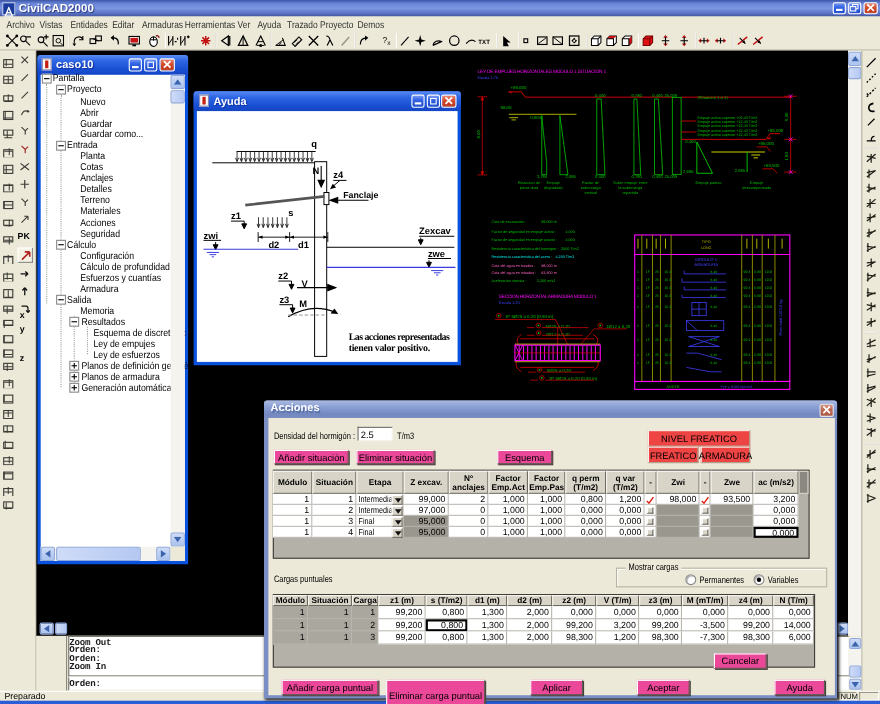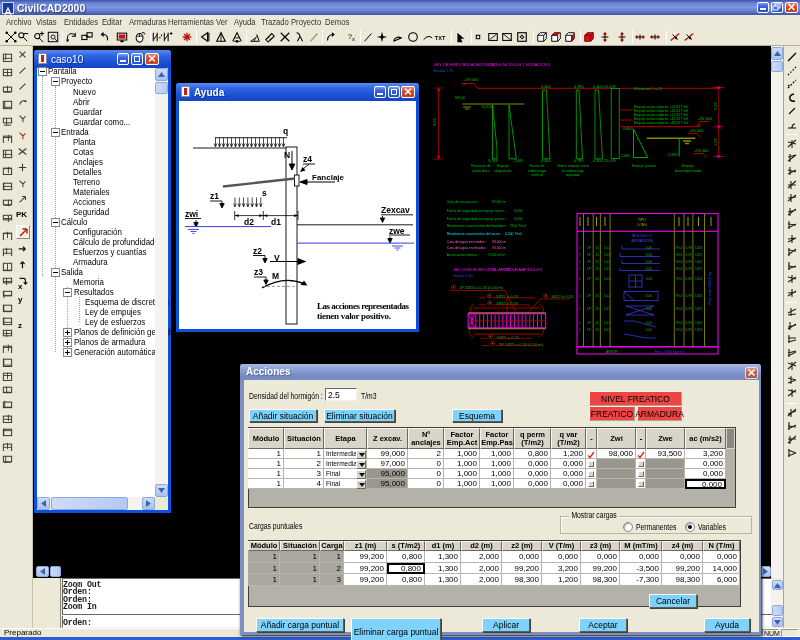--- a/index.html
+++ b/index.html
@@ -3,21 +3,21 @@
 <style>
 *{margin:0;padding:0;box-sizing:border-box}
 html,body{width:800px;height:640px;overflow:hidden}
 body{position:relative;font-family:"Liberation Sans",sans-serif;background:#ece9d8}
 .abs{position:absolute}
 .xpbtn{position:absolute;border:1px solid #fff;border-radius:2px;color:#fff;
  font-size:9px;line-height:9px;text-align:center;
  background:linear-gradient(180deg,#7a9cf2 0%,#3967e8 35%,#2050d0 75%,#2a58d8 100%)}
 .xpbtn.red{background:linear-gradient(180deg,#eb8871 0%,#d9502f 40%,#c23a1c 80%,#cf4f30 100%)}
 .xpbtn.dimred{background:linear-gradient(180deg,#d89888 0%,#c06a54 40%,#b05844 100%);border-color:#e8e0e0}
-.b3d{position:absolute;background:#7dd3fc;border:1px solid;border-color:#fff #5c5c50 #5c5c50 #fff;
+.b3d{position:absolute;background:#ec4899;border:1px solid;border-color:#fff #5c5c50 #5c5c50 #fff;
  box-shadow:1px 1px 0 #42413a;font-size:8.5px;display:flex;align-items:center;justify-content:center;color:#000;white-space:nowrap}
 .flat{position:absolute;background:#ef4444;border:1px solid;border-color:#f6f4ea #a8a590 #a8a590 #f6f4ea;
  font-size:8.5px;display:flex;align-items:center;justify-content:center;color:#000;white-space:nowrap}
 .cell{position:absolute;font-size:8px;color:#000;text-align:right;padding-right:2px;line-height:10px;
  border-right:1px solid #b8b5ae;border-bottom:1px solid #b8b5ae;background:#fff;overflow:hidden;white-space:nowrap}
 .hcell{position:absolute;font-size:7.5px;font-weight:bold;color:#000;text-align:center;background:#d8d4c8;
  border:1px solid;border-color:#f8f6ee #6c6a60 #6c6a60 #f8f6ee;display:flex;align-items:center;justify-content:center;line-height:8px;white-space:nowrap;overflow:hidden}
 .mono{font-family:"Liberation Mono",monospace}
 .ti{position:absolute;font-size:8.5px;color:#000;white-space:nowrap;transform:scaleX(.8);transform-origin:0 0}
 .tr{position:absolute;font-size:9px;color:#000;white-space:nowrap;transform:scaleX(.88);transform-origin:0 50%}
@@ -767,21 +767,21 @@
 <div class="sb" style="left:772px;top:617px;width:11px;height:10px">
     <svg width="7" height="5">
       <path d="M3.5 5 L0 0 H7 z" fill="#3b64ad"></path>
     </svg>
   </div>
 <div class="abs" style="left:34px;top:50px;width:137px;height:463px;background:#0a52dd;border-radius:3px 3px 0 0;box-shadow:1px 1px 2px #000"></div>
 <div class="abs" style="left:34px;top:50px;width:137px;height:18px;border-radius:3px 3px 0 0;background:linear-gradient(180deg,#5a8af2 0%,#2e66e4 30%,#1a50d4 70%,#1545c4 100%)"></div>
 <div class="abs" style="left:38px;top:53px;width:9px;height:11px;background:#fff;border:1px solid #88a">
  <div class="abs" style="left:2px;top:1px;width:3px;height:7px;background:#c82010"></div>
   </div>
-<div class="abs" style="left:51px;top:54px;font-size:10px;font-weight:normal;color:#fff;text-shadow:1px 1px 1px #1030a0">caso10</div>
+<div class="abs" style="left:51px;top:54px;font-size:10px;font-weight:bold;color:#fff;text-shadow:1px 1px 1px #1030a0">caso10</div>
 <div class="xpbtn" style="left:117px;top:53px;width:12px;height:12px">
     <span style="position:absolute;left:2px;top:6px;width:6px;height:2px;background:#fff"></span>
   </div>
 <div class="xpbtn" style="left:131px;top:53px;width:12px;height:12px">
     <span style="position:absolute;left:2px;top:2px;width:6px;height:6px;border:1.5px solid #fff"></span>
   </div>
 <div class="xpbtn red" style="left:145px;top:53px;width:14px;height:12px"><svg width="12" height="10">
       <path d="M3 1.5 L9 7.5 M9 1.5 L3 7.5" stroke="#fff" stroke-width="1.6"></path>
     </svg></div>
 <div class="abs" style="left:37px;top:68px;width:131px;height:442px;background:#fff"></div>

